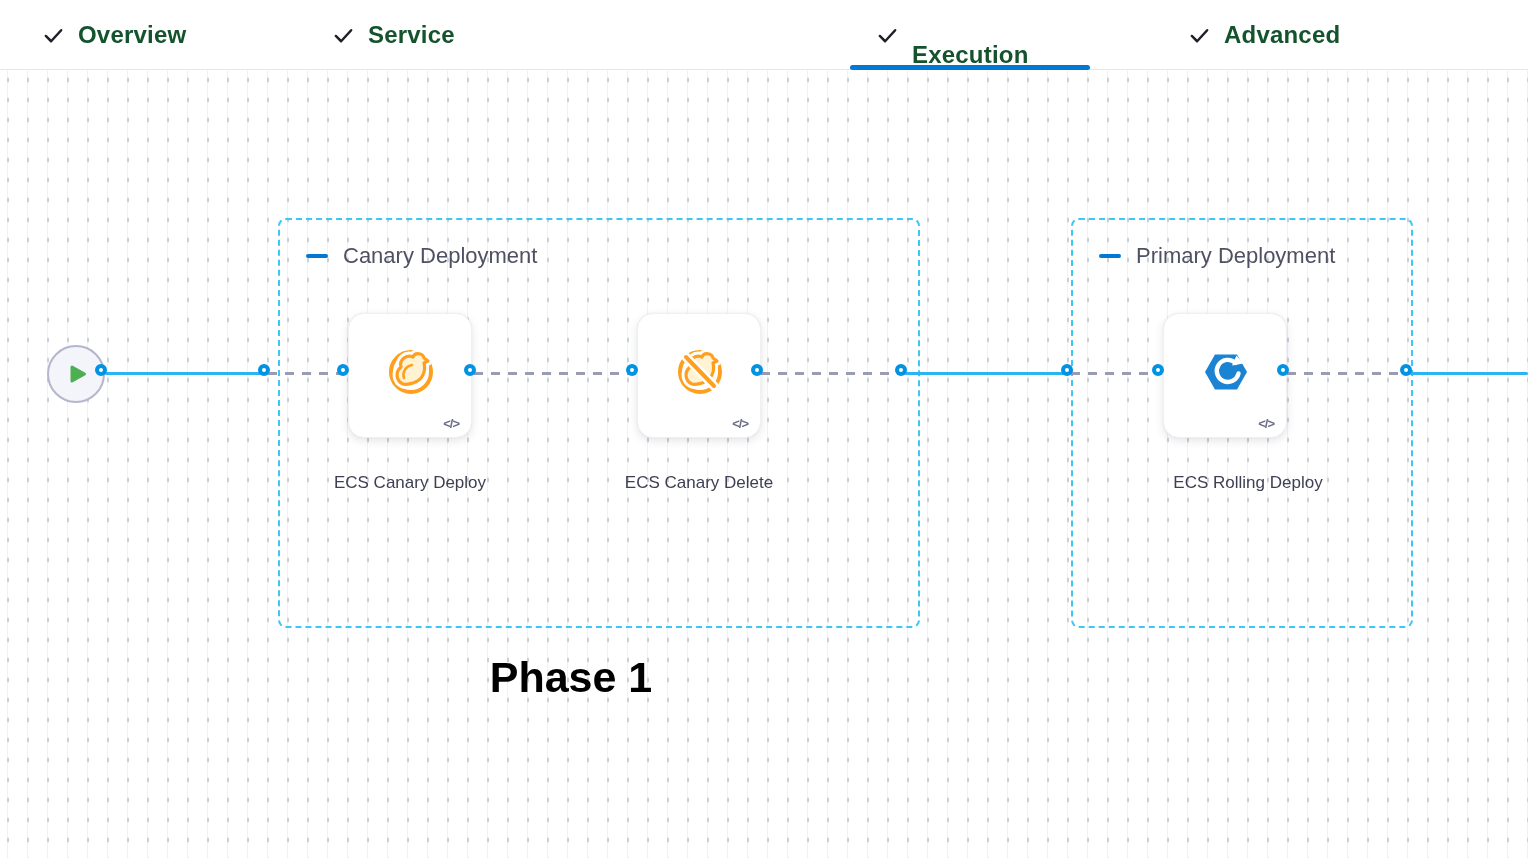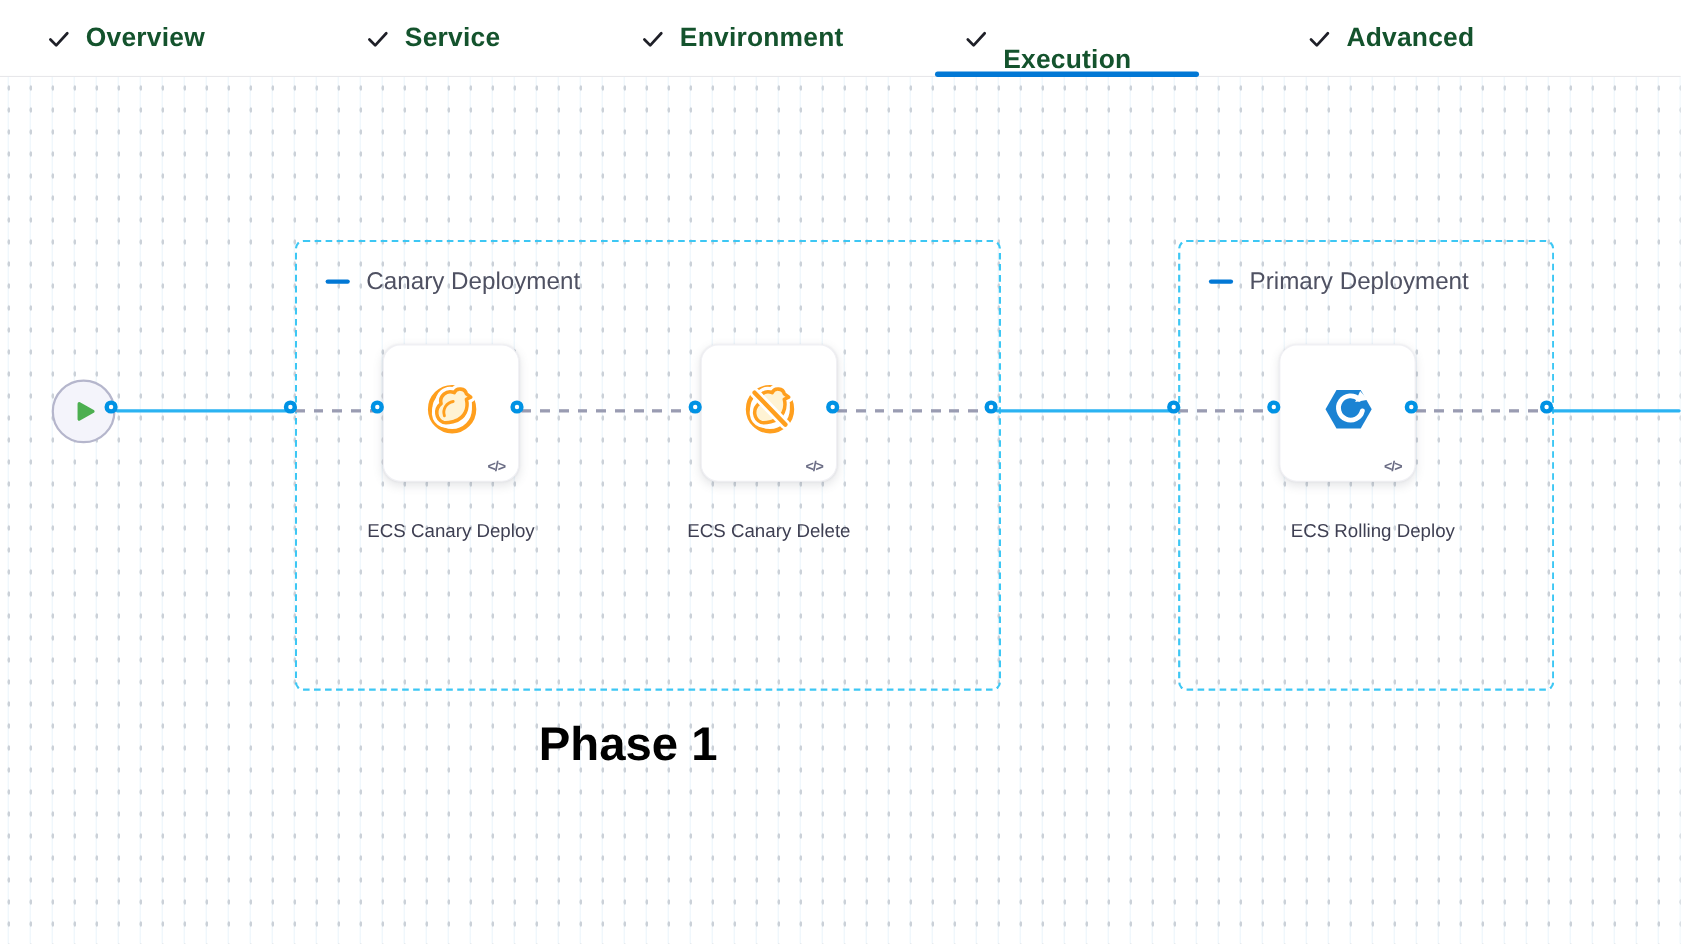--- a/index.html
+++ b/index.html
@@ -26,21 +26,21 @@
   .canvas { position:relative; width:1528px; height:788px; background:#fff;
             background-image:
               radial-gradient(ellipse 1.5px 3px at 8px 10px, #cbd1d8 60%, rgba(203,209,216,0) 100%),
               linear-gradient(to right, #e9f4fb 1px, rgba(233,244,251,0) 1px);
             background-size:20px 20px, 20px 20px;
             background-position:0 0, 7px 0; }
 
   
   .stage-group { position:absolute; top:148px; height:410px;
                  border:2px dashed #3dc7f4; border-radius:8px; z-index:1; }
-  .stage-group.g1 { left:268px; width:642px; }
+  .stage-group.g1 { left:278px; width:642px; }
   .stage-group.g2 { left:1071px; width:342px; }
   .stage-header { position:absolute; left:26px; top:22px; display:flex;
                   align-items:center; gap:15px; }
   .minus-btn { width:22px; height:4px; background:#0278d5; border-radius:2px;
                cursor:pointer; flex:0 0 auto; }
   .stage-name { font-size:22px; font-weight:500; color:#4f5162; line-height:28px;
                 white-space:nowrap; }
 
   
   .line-solid { position:absolute; top:302px; height:3px; background:#2bb3f2;
@@ -94,26 +94,20 @@
     <svg class="tab-check" viewBox="0 0 24 24">
         <path d="M4 12.5 L9.5 18 L20 6.5" stroke="#1f2028" stroke-width="2.6" fill="none" stroke-linecap="round" stroke-linejoin="round"></path>
       </svg>
     <span class="tab-label">Overview</span>
   </div>
   <div class="tab tab-service">
     <svg class="tab-check" viewBox="0 0 24 24">
         <path d="M4 12.5 L9.5 18 L20 6.5" stroke="#1f2028" stroke-width="2.6" fill="none" stroke-linecap="round" stroke-linejoin="round"></path>
       </svg>
     <span class="tab-label">Service</span>
-  </div>
-  <div class="tab tab-environment">
-    <svg class="tab-check" viewBox="0 0 24 24">
-        <path d="M4 12.5 L9.5 18 L20 6.5" stroke="#1f2028" stroke-width="2.6" fill="none" stroke-linecap="round" stroke-linejoin="round"></path>
-      </svg>
-    <span class="tab-label">Environment</span>
   </div>
   <div class="tab tab-execution active">
     <svg class="tab-check" viewBox="0 0 24 24">
         <path d="M4 12.5 L9.5 18 L20 6.5" stroke="#1f2028" stroke-width="2.6" fill="none" stroke-linecap="round" stroke-linejoin="round"></path>
       </svg>
     <span class="tab-label">Execution</span>
   </div>
   <div class="tab tab-advanced">
     <svg class="tab-check" viewBox="0 0 24 24">
         <path d="M4 12.5 L9.5 18 L20 6.5" stroke="#1f2028" stroke-width="2.6" fill="none" stroke-linecap="round" stroke-linejoin="round"></path>

